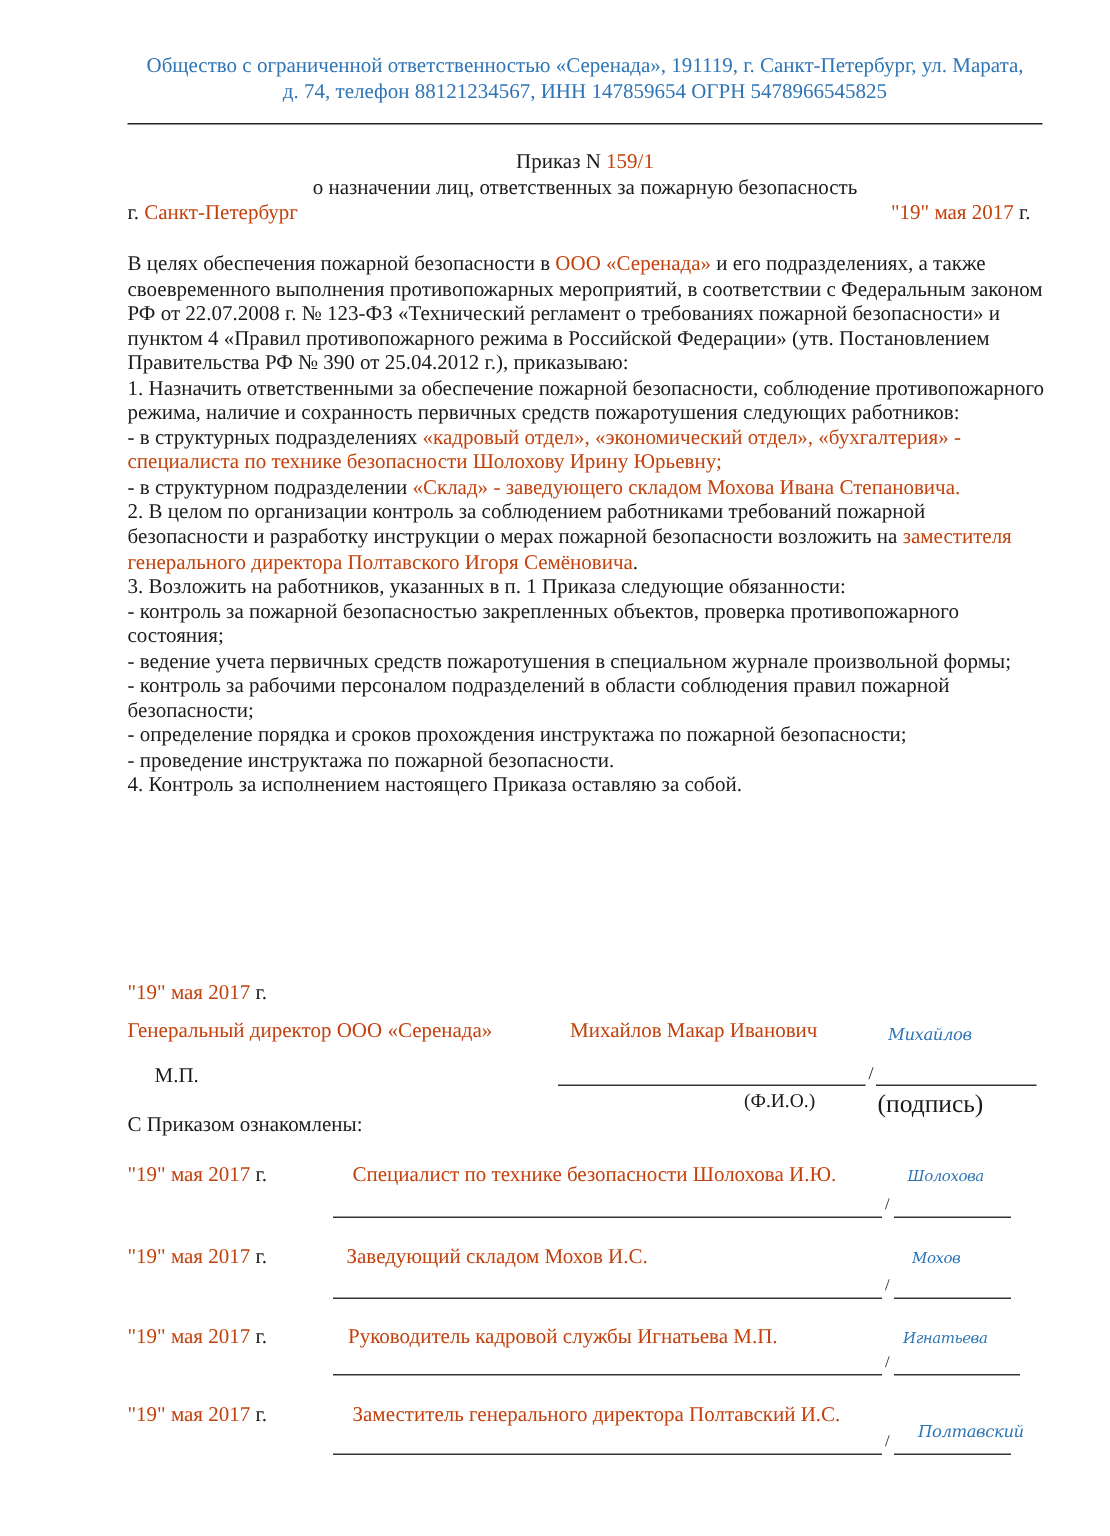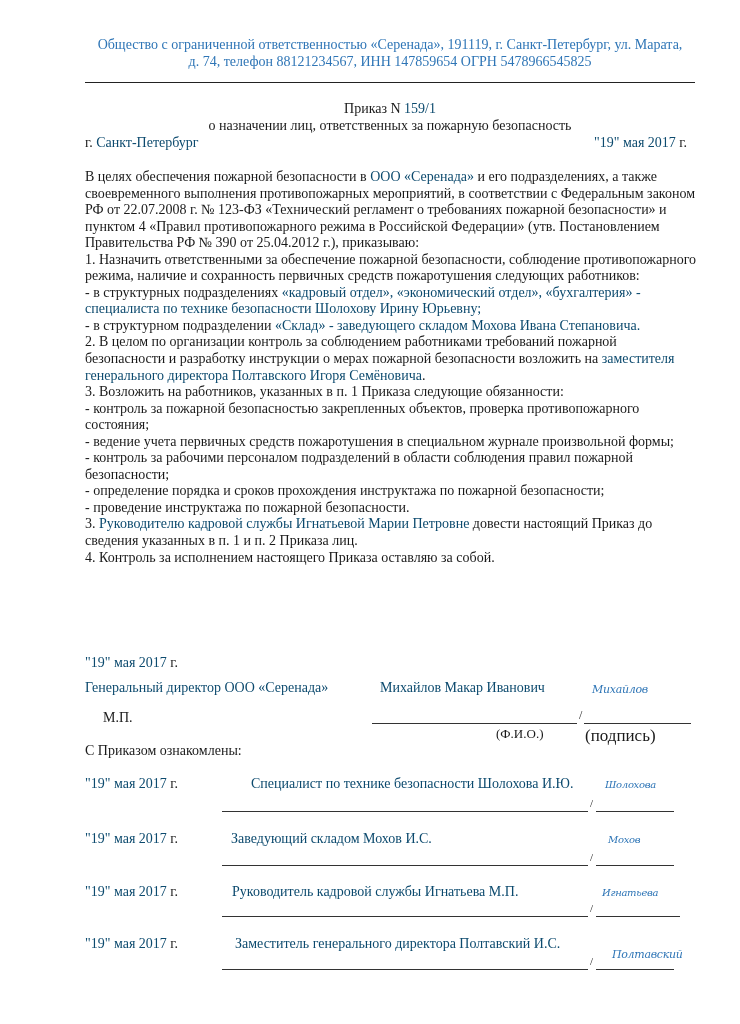--- a/index.html
+++ b/index.html
@@ -1,18 +1,18 @@
 <!DOCTYPE html>
 <html><head>
 <meta charset="utf-8">
 <style>
   html, body { margin:0; padding:0; background:#ffffff; }
   body { width:740px; height:1024px; position:relative; overflow:hidden;
          font-family:"Liberation Serif", "DejaVu Serif", serif; font-size:14px; color:#1a1a1a; }
-  .b { color:#0c4a6e;text-align:center; }
+  .b { color:#c2410c;text-align:center; }
   .abs { position:absolute; white-space:nowrap; }
   .header { position:absolute; left:80px; width:620px; top:36px; text-align:center; color:#2e75b6; font-size:14px; line-height:17px; }
   .hr { position:absolute; left:85px; width:610px; top:82px; height:0; border-top:1px solid #222; }
   .center { position:absolute; left:80px; width:620px; text-align:center; }
   .body { position:absolute; left:85px; width:612px; top:169px; line-height:16.55px; font-size:14px; }
   .body p { margin:0; }
   .line { position:absolute; border-top:1px solid #333; height:0; }
   .sig { position:absolute; font-family:"DejaVu Serif", serif; font-style:italic; color:#2e75b6; font-size:10px; letter-spacing:-0.3px; }
 </style>
 </head>
@@ -41,21 +41,20 @@
   <p>1. Назначить ответственными за обеспечение пожарной безопасности, соблюдение противопожарного режима, наличие и сохранность первичных средств пожаротушения следующих работников:</p>
   <p><span>- в структурных подразделениях </span><span class="b">«кадровый отдел», «экономический отдел», «бухгалтерия» - специалиста по технике безопасности Шолохову Ирину Юрьевну;</span></p>
   <p><span>- в структурном подразделении </span><span class="b">«Склад»</span><span class="b"> - </span><span class="b">заведующего складом Мохова Ивана Степановича.</span></p>
   <p><span>2. В целом по организации контроль за соблюдением работниками требований пожарной безопасности и разработку инструкции о мерах пожарной безопасности возложить на </span><span class="b">заместителя генерального директора Полтавского Игоря Семёновича</span><span>.</span></p>
   <p>3. Возложить на работников, указанных в п. 1 Приказа следующие обязанности:</p>
   <p>- контроль за пожарной безопасностью закрепленных объектов, проверка противопожарного состояния;</p>
   <p>- ведение учета первичных средств пожаротушения в специальном журнале произвольной формы;</p>
   <p>- контроль за рабочими персоналом подразделений в области соблюдения правил пожарной безопасности;</p>
   <p>- определение порядка и сроков прохождения инструктажа по пожарной безопасности;</p>
   <p>- проведение инструктажа по пожарной безопасности.</p>
-  <p><span>3. </span><span class="b">Руководителю кадровой службы Игнатьевой Марии Петровне</span><span> довести настоящий Приказ до сведения указанных в п. 1 и п. 2 Приказа лиц.</span></p>
   <p>4. Контроль за исполнением настоящего Приказа оставляю за собой.</p>
 </div>
 
 <div class="abs" style="left:85px; top:655px;">
   <span class="b">"19" мая 2017</span><span> г.</span>
 </div>
 <div class="abs b" style="left:85px; top:680px;">Генеральный директор ООО «Серенада»</div>
 <div class="abs b" style="left:380px; top:680px;">Михайлов Макар Иванович</div>
 <div class="sig" style="left:592px; top:683px; font-size:11px;">Михайлов</div>
 
@@ -63,21 +62,21 @@
 <div class="line" style="left:372px; width:205px; top:723px;"></div>
 <div class="abs" style="left:579px; top:708px; font-size:12px;">/</div>
 <div class="line" style="left:584px; width:107px; top:723px;"></div>
 <div class="abs" style="left:496px; top:726px; font-size:13px;">(Ф.И.О.)</div>
 <div class="abs" style="left:585px; top:726px; font-size:17px;">(подпись)</div>
 
 <div class="abs" style="left:85px; top:743px;">С Приказом ознакомлены:</div>
 
 <div>
   <div class="abs" style="left:85px; top:776px;"><span class="b">"19" мая 2017</span><span> г.</span></div>
-  <div class="abs b" style="left:235px; top:776px;margin-left:16px;">Специалист по технике безопасности Шолохова И.Ю.</div>
+  <div class="abs b" style="left:235px; top:776px;">Специалист по технике безопасности Шолохова И.Ю.</div>
   <div class="sig" style="left:605px; top:779px;">Шолохова</div>
   <div class="line" style="left:222px; width:366px; top:811px;"></div>
   <div class="abs" style="left:590px; top:797px; font-size:11px;">/</div>
   <div class="line" style="left:596px; width:78px; top:811px;"></div>
 </div>
 
 <div>
   <div class="abs" style="left:85px; top:831px;"><span class="b">"19" мая 2017</span><span> г.</span></div>
   <div class="abs b" style="left:231px; top:831px;">Заведующий складом Мохов И.С.</div>
   <div class="sig" style="left:608px; top:834px;">Мохов</div>

